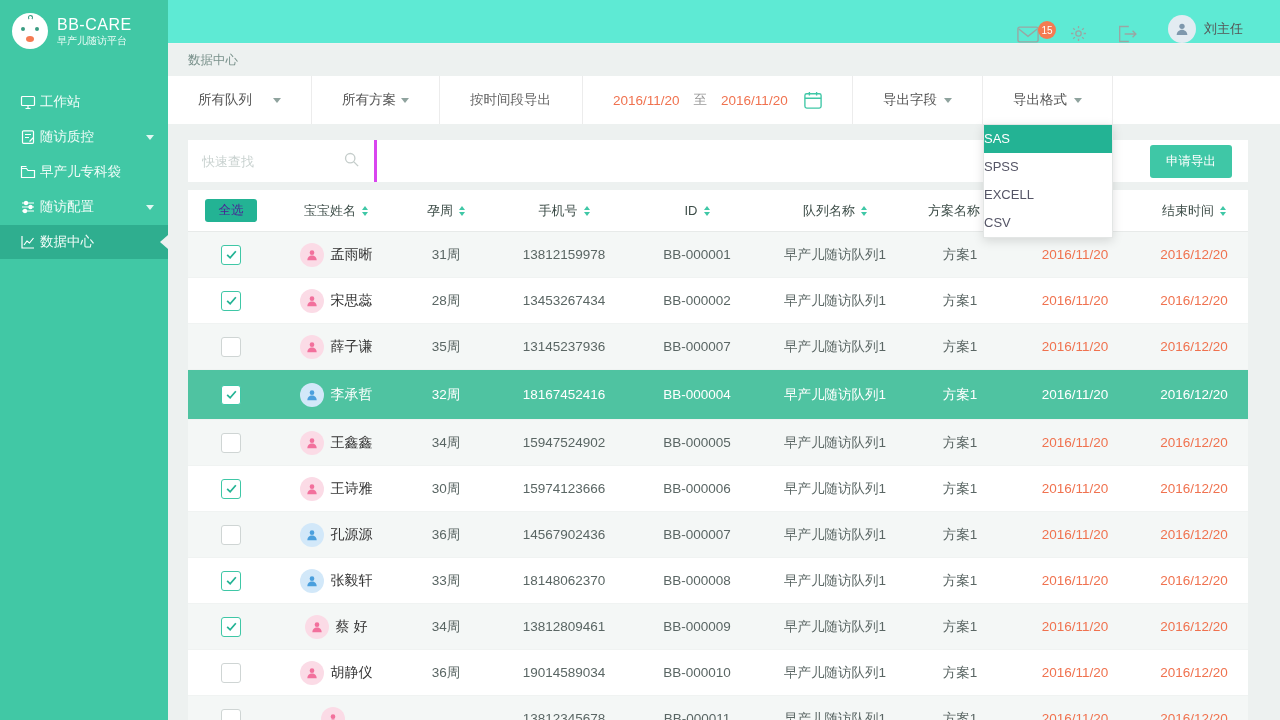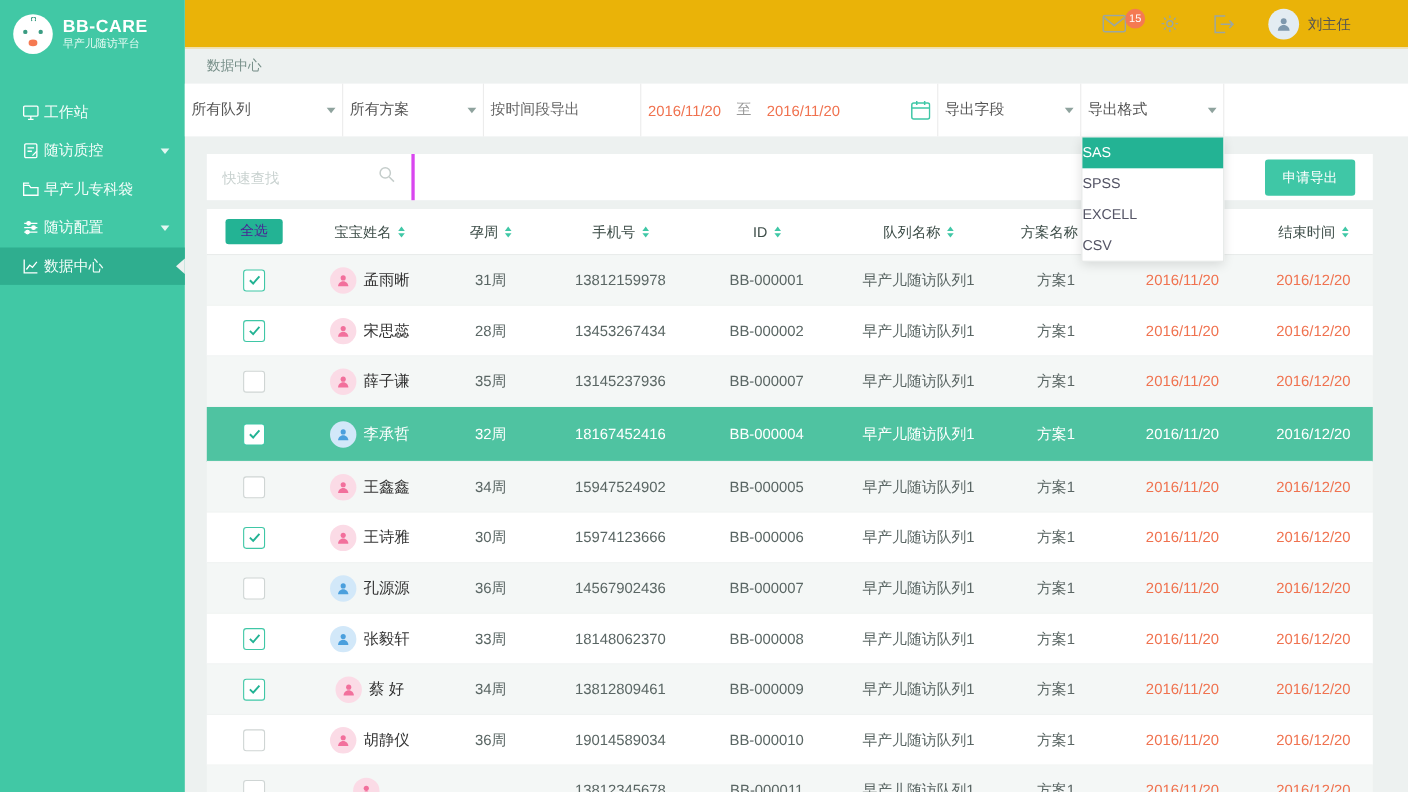--- a/index.html
+++ b/index.html
@@ -11,47 +11,47 @@
   body{font-family:"Liberation Sans","DejaVu Sans",sans-serif;background:#edf1f0;position:relative;color:#555}
 
   
   .sidebar{position:absolute;left:0;top:0;width:168px;height:720px;background:var(--sidebar);z-index:10}
   .logo{display:flex;align-items:center;gap:9px;padding:13px 12px 10px 12px}
   .logo-icon{width:36px;height:36px;border-radius:50%;background:#fff;position:relative;flex:0 0 auto}
   .logo-icon .eye{position:absolute;top:14px;width:4px;height:4px;border-radius:50%;background:#3a9c82}
   .logo-icon .eye.l{left:9px}.logo-icon .eye.r{right:9px}
   .logo-icon .mouth{position:absolute;left:14px;top:23px;width:8px;height:6px;border-radius:50%;background:var(--badge)}
   .logo-icon .curl{position:absolute;left:16px;top:2px;width:5px;height:5px;border:1.5px solid #3a9c82;border-radius:50%;border-bottom-color:transparent}
-  .logo-title{color:#fff;font-size:16px;font-weight:bold;letter-spacing:.5px;line-height:18px}
+  .logo-title{color:#fff;font-size:16px;font-weight:normal;letter-spacing:.5px;line-height:18px}
   .logo-sub{color:#ecfdf7;font-size:10px;line-height:13px}
   .menu{margin-top:26px}
   .menu-item{position:relative;height:34px;display:flex;align-items:center;gap:4px;padding-left:20px;color:#f2fdf9;font-size:13.5px;cursor:pointer;margin-bottom:1px}
   .menu-item svg{flex:0 0 auto}
   .menu-item.active{background:var(--sidebar-active)}
   .menu-item.active::after{content:"";position:absolute;right:0;top:50%;transform:translateY(-50%);
     border:7px solid transparent;border-right:8px solid #edf1f0;border-left:none}
   .sub-arrow{position:absolute;right:14px;width:0;height:0;border-left:4px solid transparent;border-right:4px solid transparent;border-top:5px solid rgba(255,255,255,.85)}
 
   
-  .topbar{position:absolute;left:168px;top:0;right:0;height:44px;background:#eab308;border-bottom:1px solid #f2f2f2;
-    display:flex;align-items:center;justify-content:flex-end;gap:30px;padding-right:52px;z-index:5}
+  .topbar{position:absolute;left:168px;top:0;right:0;height:44px;background:#5eead4;border-bottom:1px solid #f2f2f2;
+    display:flex;align-items:flex-end;justify-content:flex-end;gap:30px;padding-right:37px;z-index:5}
   .tb-icon{display:inline-flex;align-items:center;cursor:pointer}
   .mail-wrap{position:relative}
   .badge{position:absolute;right:-17px;top:-5px;width:18px;height:18px;border-radius:50%;background:var(--badge);
     color:#fff;font-size:10px;display:flex;align-items:center;justify-content:center}
   .user{display:flex;align-items:center;gap:8px;cursor:pointer}
   .avatar-sm{width:28px;height:28px;border-radius:50%;background:#e3ecf2;display:flex;align-items:center;justify-content:center;color:#7e98ad;overflow:hidden}
   .uname{font-size:13px;color:#555}
 
   
   .breadcrumb{position:absolute;left:188px;top:44px;height:32px;display:flex;align-items:center;font-size:12.5px;color:#78908a}
 
   
   .filterbar{position:absolute;left:168px;top:76px;right:0;height:48px;background:#fff;display:flex;z-index:20}
-  .fcell{height:100%;display:flex;align-items:center;padding:0 6px;border-right:1px solid #ececec;font-size:13.5px;color:#555}
+  .fcell{height:100%;display:flex;align-items:center;padding:0 30px;border-right:1px solid #ececec;font-size:13.5px;color:#555}
   .fcell.sel{cursor:pointer}
   .w-queue{width:144px}.w-plan{width:128px}.w-time{width:143px;color:#666}.w-dates{width:270px}.w-fields{width:130px}.w-format{width:130px}
   .fcell.filler{flex:1;border-right:none}
   .chev{width:0;height:0;border-left:4.5px solid transparent;border-right:4.5px solid transparent;border-top:5px solid #8fa39e;margin-left:auto}
   .w-dates .date{color:var(--orange)}
   .w-dates .to{color:#999;margin:0 14px}
   .w-dates .cal{margin-left:auto;display:inline-flex;cursor:pointer}
 
   
   .dropdown{position:absolute;left:983px;top:124px;width:130px;background:#fff;border:1px solid #e3e6e5;

